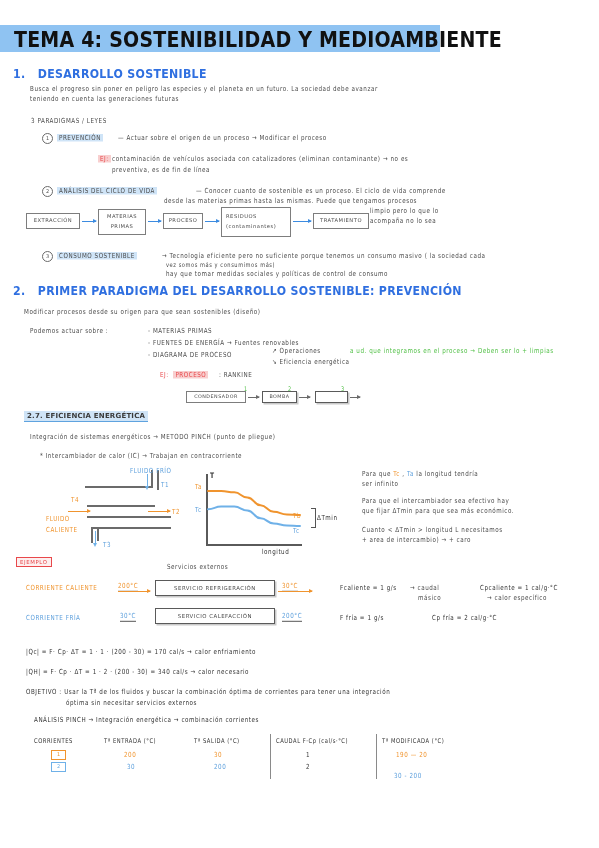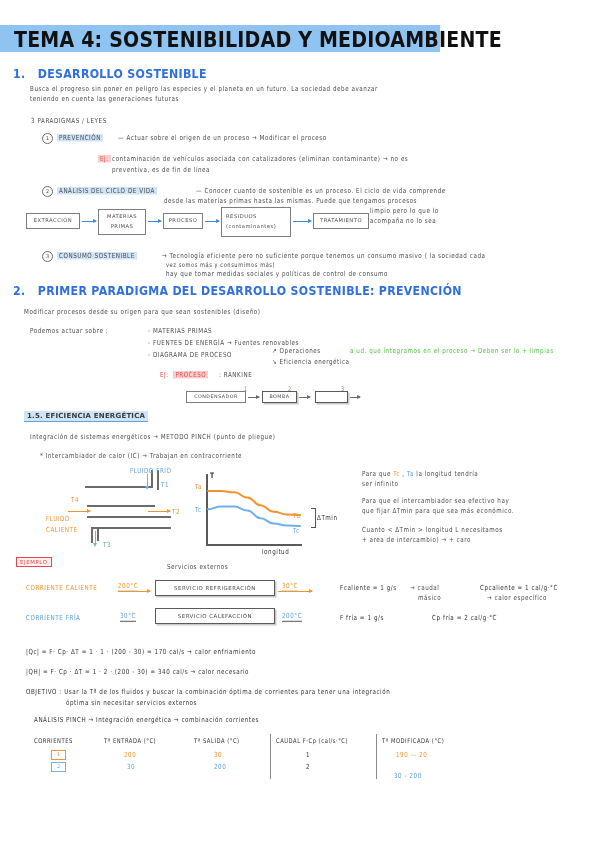--- a/index.html
+++ b/index.html
@@ -182,21 +182,21 @@
   <div class="tx green" style="left:244px;top:385px;font-size:5px;">1</div>
   <div class="fbox" style="left:186px;top:391px;width:60px;height:12px;font-size:4.8px;">CONDENSADOR</div>
   <div class="arrow gray" style="left:248px;top:397px;width:11px;"></div>
   <div class="tx green" style="left:288px;top:385px;font-size:5px;">2</div>
   <div class="fbox sh" style="left:262px;top:391px;width:35px;height:12px;font-size:4.8px;">BOMBA</div>
   <div class="arrow gray" style="left:299px;top:397px;width:11px;"></div>
   <div class="tx green" style="left:341px;top:385px;font-size:5px;">3</div>
   <div class="fbox sh" style="left:315px;top:391px;width:33px;height:12px;"></div>
   <div class="arrow gray" style="left:350px;top:397px;width:10px;"></div>
 
-  <div id="sub21-h" class="sub-h">1.5. EFICIENCIA ENERGÉTICA</div>
+  <div id="sub21-h" class="sub-h">2.7. EFICIENCIA ENERGÉTICA</div>
   <div class="tx" style="left:30px;top:433px;">Integración de sistemas energéticos → METODO PINCH (punto de pliegue)</div>
   <div class="tx" style="left:40px;top:452px;">* Intercambiador de calor (IC) → Trabajan en contracorriente</div>
 
   <div class="hxline" style="left:85px;top:486px;width:68px;height:2px;"></div>
   <div class="hxline" style="left:151px;top:470px;width:2px;height:18px;"></div>
   <div class="hxline" style="left:87px;top:505px;width:68px;height:2px;"></div>
   <div class="hxline" style="left:87px;top:516px;width:84px;height:2px;"></div>
   <div class="hxline" style="left:93px;top:527px;width:78px;height:2px;"></div>
   <div class="hxline" style="left:91px;top:527px;width:2px;height:16px;"></div>
   <div class="hxline" style="left:97px;top:527px;width:2px;height:14px;"></div>

